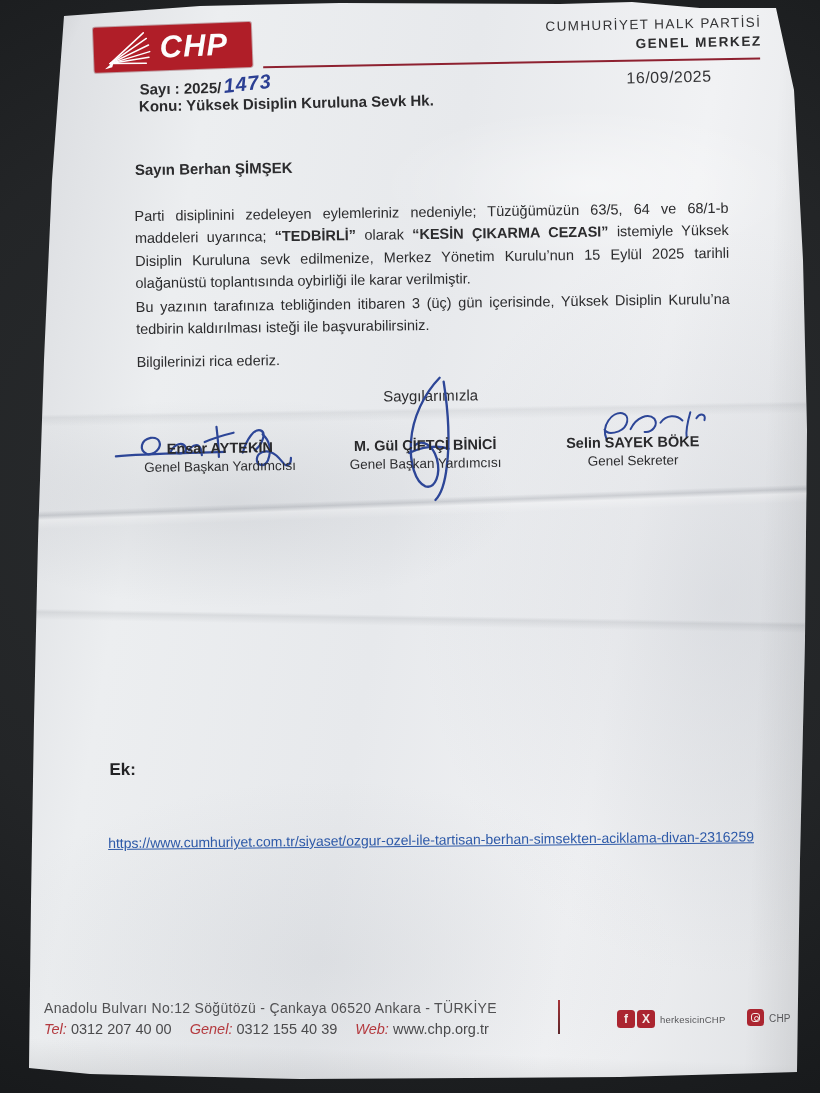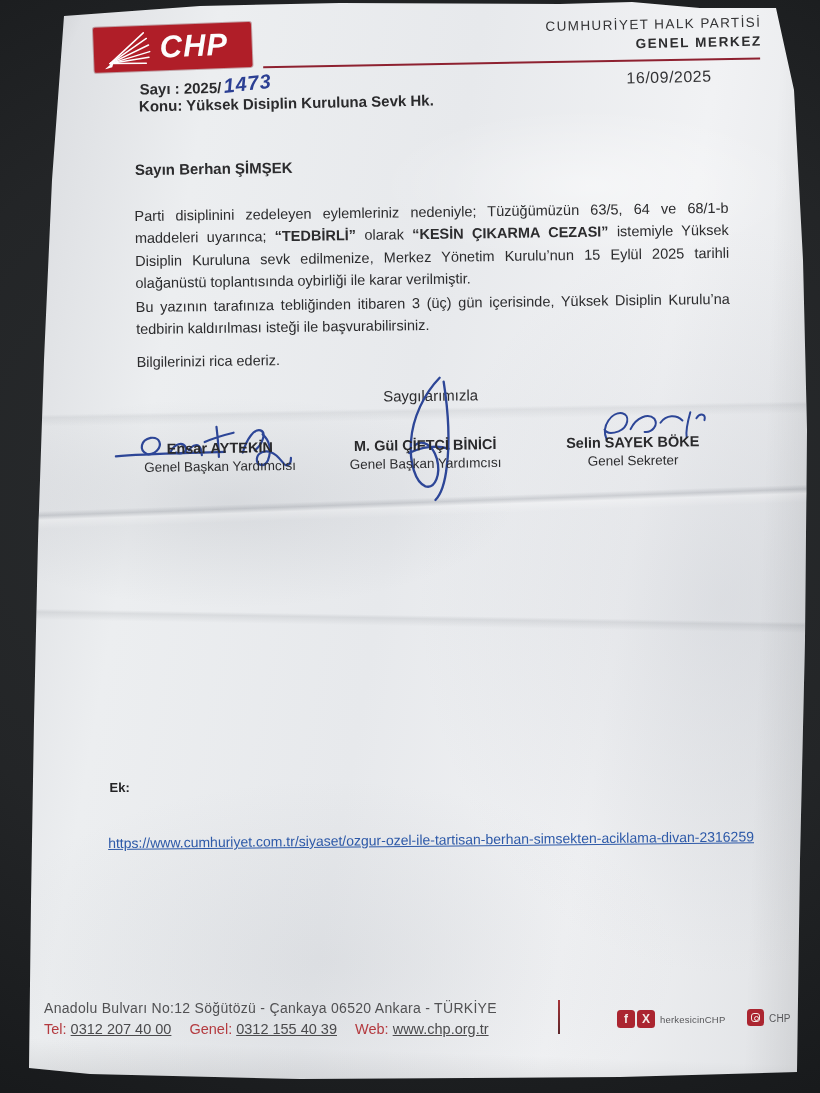--- a/index.html
+++ b/index.html
@@ -70,32 +70,32 @@
   
   .sig-block{position:absolute;text-align:center;}
   .sig-name{font-size:14.5px;font-weight:700;color:#29292b;white-space:nowrap;}
   .sig-title{font-size:13.5px;font-weight:500;color:#2e2e30;white-space:nowrap;margin-top:3px;}
   .sig-ink{position:absolute;pointer-events:none;}
   .sig1{left:132px;top:441px;width:170px;}
   .sig2{left:340px;top:441px;width:165px;}
   .sig3{left:555px;top:441px;width:150px;}
   
   .ek-block{position:absolute;left:0;top:0;width:820px;transform:rotate(-.6deg);transform-origin:120px 830px;}
-  .ek-label{position:absolute;left:110px;top:780px;font-size:13px;font-weight:700;color:#232325;}
+  .ek-label{position:absolute;left:110px;top:760px;font-size:17px;font-weight:700;color:#232325;}
   .ek-link{
     position:absolute;left:108px;top:830px;width:648px;
     font-size:14px;line-height:27px;color:#2d59a8;text-decoration:underline;
     word-break:break-all;font-weight:500;
   }
   
   .footer{position:absolute;left:0;top:0;width:820px;}
   .addr{position:absolute;left:44px;top:1000px;font-size:14px;letter-spacing:.3px;color:#515153;white-space:nowrap;}
   .contact{position:absolute;left:44px;top:1021px;font-size:14.5px;color:#4b4b4d;white-space:nowrap;}
-  .contact .lbl{color:#b43a3f;}
-  .contact .val{margin-right:14px;color:#4b4b4d;text-decoration:underline;}
+  .contact .lbl{color:#b43a3f;font-style:italic;}
+  .contact .val{margin-right:14px;color:#4b4b4d;}
   .v-divider{position:absolute;left:558px;top:1000px;width:2px;height:34px;background:linear-gradient(#a83438,#5c272b);}
   .sq-icon{
     position:absolute;width:18px;height:18px;border-radius:3.5px;background:#ab2530;
     color:#f3eae6;font-size:12px;font-weight:700;display:flex;align-items:center;justify-content:center;
   }
   .fb{left:617px;top:1010px;}
   .xi{left:637px;top:1010px;}
   .ig{left:747px;top:1009px;width:17px;height:17px;}
   .ig-cam{width:9px;height:9px;border:1.5px solid #f3eae6;border-radius:3px;position:relative;}
   .ig-cam::before{content:"";position:absolute;left:2px;top:2px;width:3px;height:3px;border:1px solid #f3eae6;border-radius:50%;}

